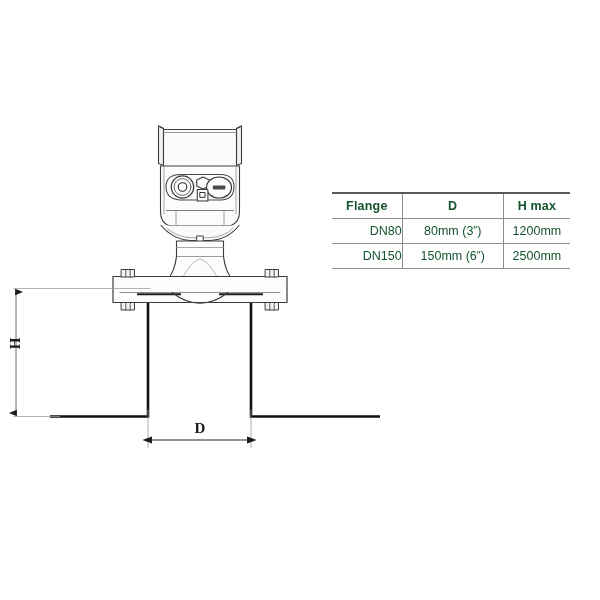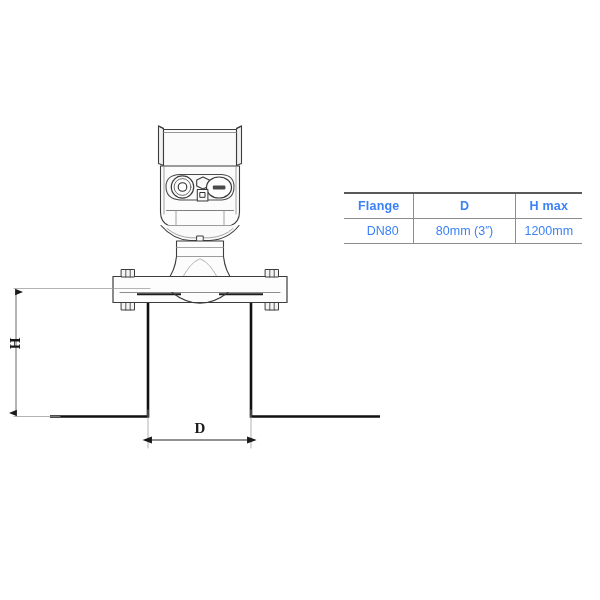--- a/index.html
+++ b/index.html
@@ -23,27 +23,27 @@
   #drawing {
     position: absolute;
     left: 0;
     top: 0;
     width: 600px;
     height: 600px;
   }
   
   #spec-table {
     position: absolute;
-    left: 344px;
+    left: 332px;
     top: 192px;
     width: 238px;
     border-collapse: collapse;
     font-family: "Liberation Sans", sans-serif;
     font-size: 12.5px;
-    color: #3b82f6;
+    color: #14532d;
     background: transparent;
   }
   #spec-table tr.head-rule-top td {
     border-top: 2.1px solid #5a5a5a;
   }
   #spec-table td {
     border-bottom: 1.25px solid #8d8d8d;
     padding: 0;
     height: 24px;
     line-height: 24px;
@@ -51,21 +51,21 @@
     text-align: center;
     vertical-align: middle;
   }
   #spec-table tr:last-child td {
     border-bottom: 1.25px solid #8d8d8d;
   }
   #spec-table td.c-flange {
     width: 64px;
     border-right: 1.25px solid #8d8d8d;
     padding-left: 8px;
-    text-align: center;
+    text-align: right;
   }
   #spec-table td.c-d {
     width: 104px;
     border-right: 1.25px solid #8d8d8d;
   }
   #spec-table td.c-h {
     width: 68px;
   }
   #spec-table thead td {
     font-weight: bold;
@@ -260,16 +260,21 @@
         <td class="c-d">D</td>
         <td class="c-h">H  max</td>
       </tr>
     </thead>
     <tbody>
       <tr>
         <td class="c-flange">DN80</td>
         <td class="c-d"><span>80mm</span> <span>(3</span><span class="inchmark">″</span><span>)</span></td>
         <td class="c-h">1200mm</td>
       </tr>
+      <tr>
+        <td class="c-flange">DN150</td>
+        <td class="c-d"><span>150mm</span> <span>(6</span><span class="inchmark">″</span><span>)</span></td>
+        <td class="c-h">2500mm</td>
+      </tr>
     </tbody>
   </table>
 
 </div>
 
 </body></html>

